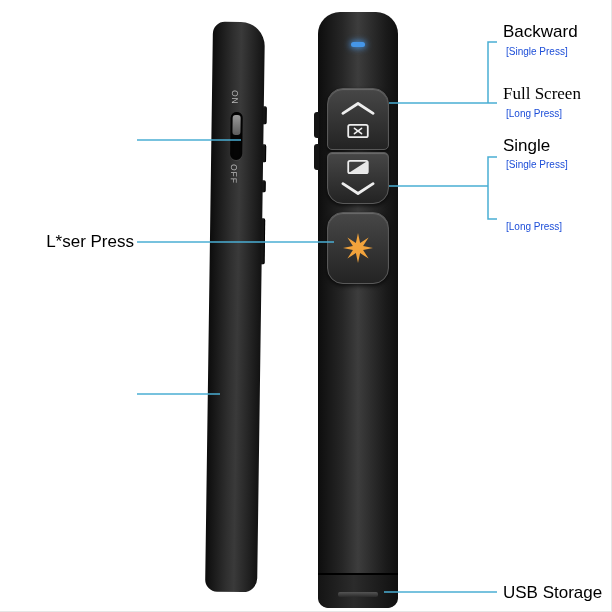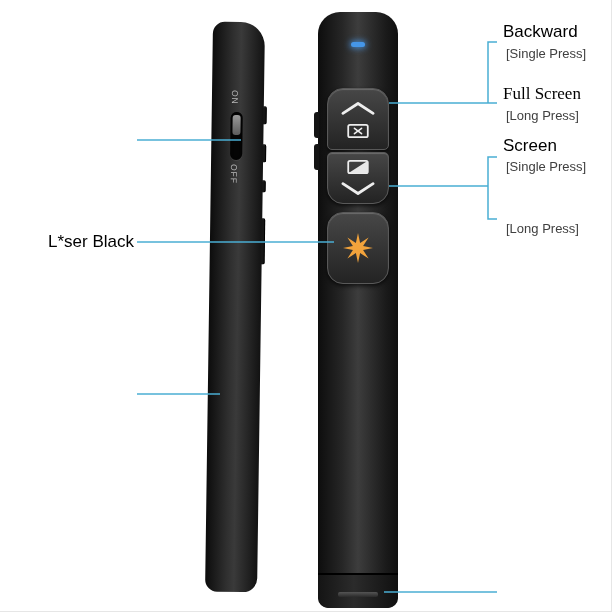--- a/index.html
+++ b/index.html
@@ -3,21 +3,21 @@
 <meta charset="utf-8">
 <style>
   html,body{margin:0;padding:0;background:#fff;}
   .canvas{
     position:relative;width:612px;height:612px;background:#fff;overflow:hidden;
     font-family:"Liberation Sans",sans-serif;box-sizing:border-box;
     border-right:1px solid #e6e6e6;border-bottom:1px solid #e6e6e6;
   }
   
   .lbl{position:absolute;font-size:17px;color:#000000;white-space:nowrap;}
-  .note{position:absolute;font-size:13px;color:#404040;white-space:nowrap;}
+  .note{position:absolute;font-size:10px;color:#1d4ed8;white-space:nowrap;}
   .lbl-switch{left:8px;top:130px;width:126px;text-align:right;}
   .lbl-laser{left:8px;top:232px;width:126px;text-align:right;}
   .lbl-battery{left:0;top:384px;width:134px;text-align:right;}
   .lbl-backward{left:503px;top:22px;}
   .note-backward{left:506px;top:46px;}
   .lbl-fullscreen{left:503px;top:84px;font-family:Liberation Serif, serif;}
   .note-fullscreen{left:506px;top:108px;}
   .lbl-forward{left:503px;top:136px;}
   .note-forward{left:506px;top:159px;}
   .lbl-blackscreen{left:503px;top:197px;}
@@ -122,23 +122,24 @@
 
   <svg class="callouts">
     <path d="M137 140 H241"></path>
     <path d="M137 242 H334"></path>
     <path d="M137 394 H220"></path>
     <path d="M497 42 H488 V103 M389 103 H497"></path>
     <path d="M497 157 H488 V219 H497 M389 186 H488"></path>
     <path d="M384 592 H497"></path>
   </svg>
 
-  <div class="lbl lbl-laser">L*ser Black</div>
+  <div class="lbl lbl-laser">L*ser Press</div>
 
   <div class="lbl lbl-backward">Backward</div>
   <div class="note note-backward">[Single Press]</div>
   <div class="lbl lbl-fullscreen">Full Screen</div>
   <div class="note note-fullscreen">[Long Press]</div>
-  <div class="lbl lbl-forward">Screen</div>
+  <div class="lbl lbl-forward">Single</div>
   <div class="note note-forward">[Single Press]</div>
   <div class="note note-blackscreen">[Long Press]</div>
+  <div class="lbl lbl-usb">USB Storage</div>
 
 </div>
 
 </body></html>

